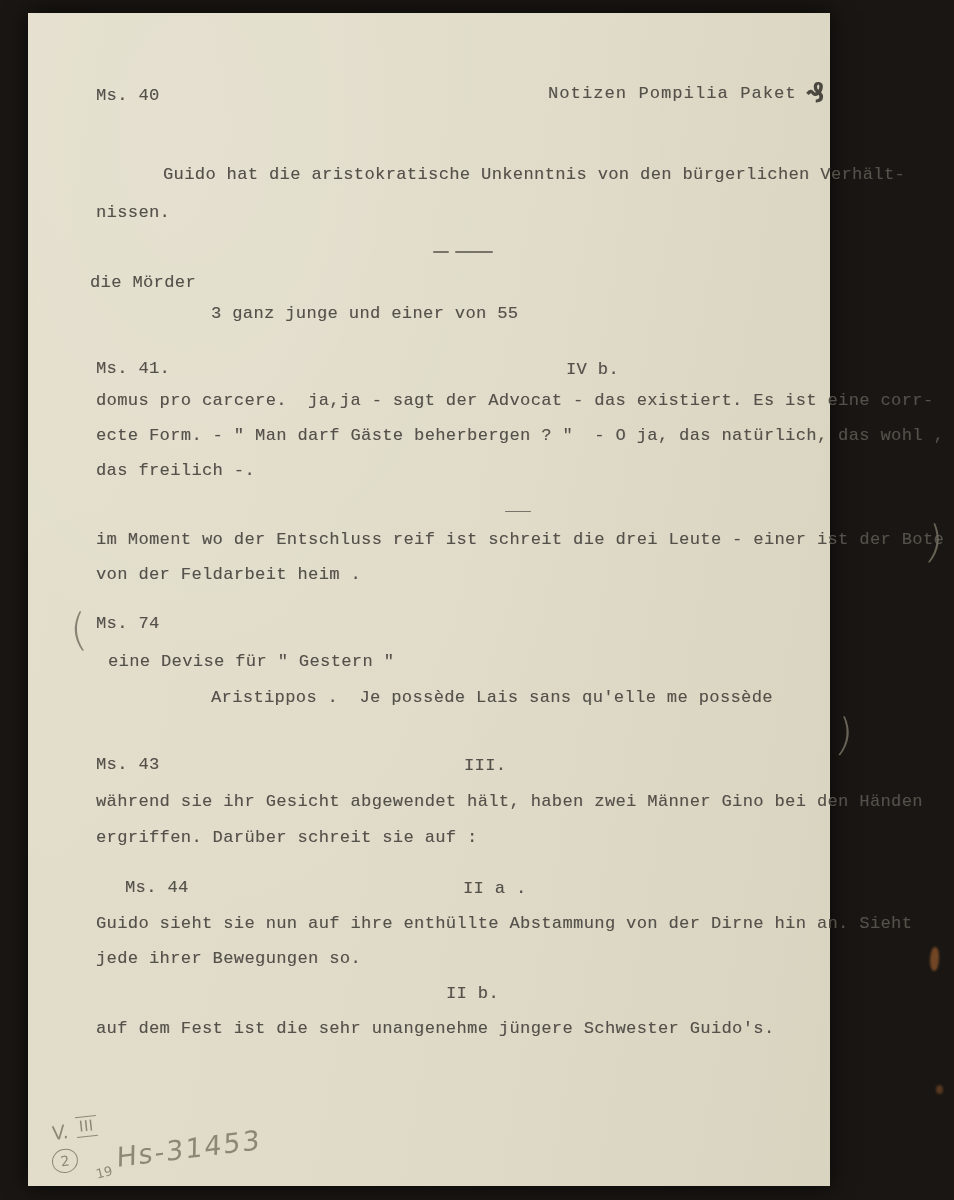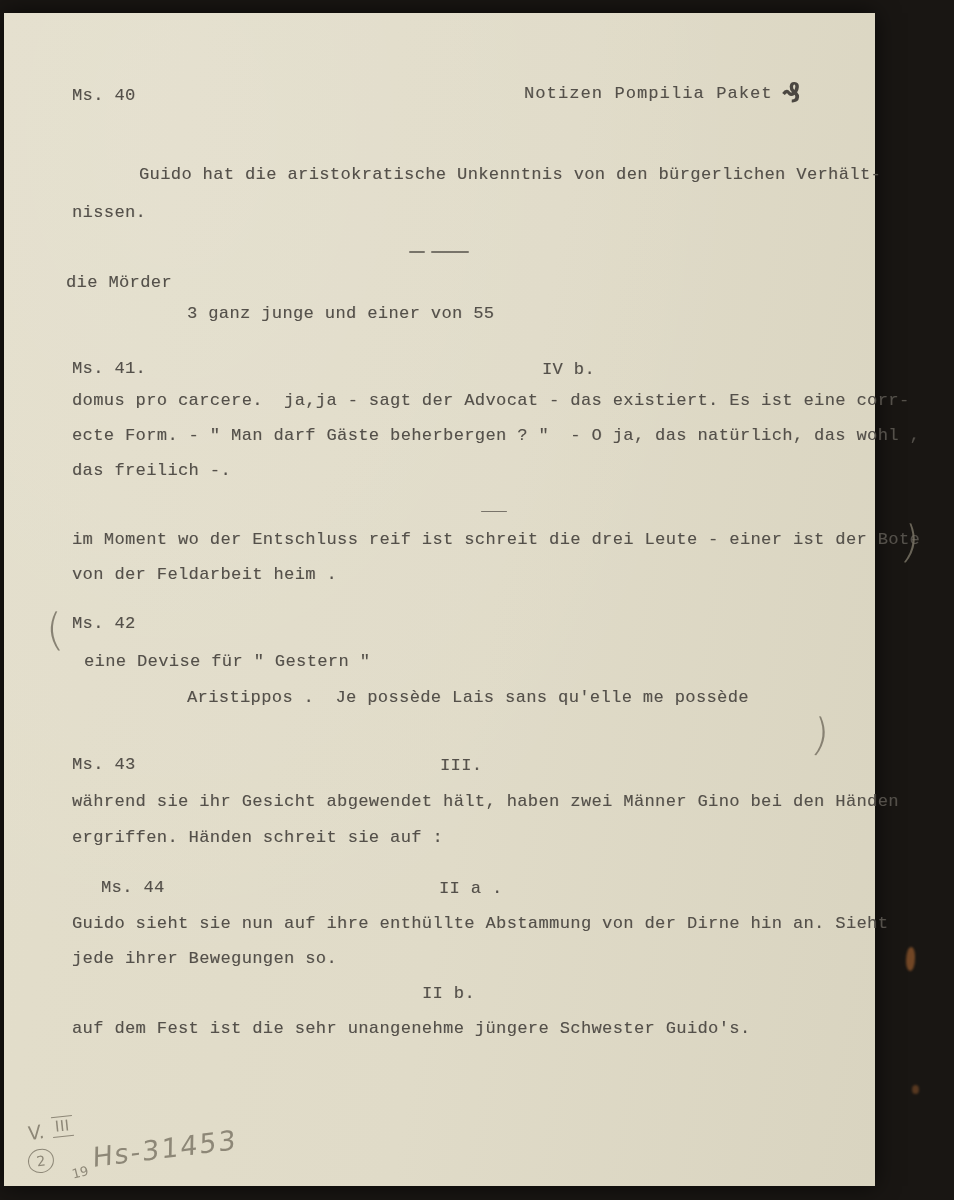--- a/index.html
+++ b/index.html
@@ -10,21 +10,21 @@
   }
   html,body{margin:0;padding:0;}
   body{
     width:954px;height:1200px;
     background:var(--bg);
     position:relative;
     overflow:hidden;
     font-family:"Liberation Mono","DejaVu Sans Mono",monospace;
   }
   .paper{
-    position:absolute;left:4px;top:13px;width:871px;height:1173px;
+    position:absolute;left:28px;top:13px;width:802px;height:1173px;
     background:
       radial-gradient(ellipse at 20% 10%, rgba(255,255,255,0.10), rgba(0,0,0,0) 60%),
       linear-gradient(100deg,#e3decb 0%,#e0dbc8 55%,#d9d4c0 100%);
     box-shadow:0 0 22px rgba(0,0,0,0.65);
   }
   .tline{
     position:absolute;
     font-size:17px;
     letter-spacing:0.4px;
     line-height:20px;
@@ -117,29 +117,29 @@
   <div class="tline" style="left:68px;top:413px;">ecte Form. - " Man darf Gäste beherbergen ? "  - O ja, das natürlich, das wohl ,</div>
   <div class="tline" style="left:68px;top:448px;">das freilich -.</div>
 
   <div class="dash" style="left:477px;top:498px;width:26px;border-top-width:1.6px;"></div>
 
   <div class="tline" style="left:68px;top:517px;">im Moment wo der Entschluss reif ist schreit die drei Leute - einer ist der Bote</div>
   <div class="tline" style="left:68px;top:552px;">von der Feldarbeit heim .</div>
   <div class="hand paren" style="left:898px;top:503px;transform:rotate(8deg);">)</div>
 
   <div class="hand paren" style="left:42px;top:591px;transform:rotate(-4deg);">(</div>
-  <div class="tline" style="left:68px;top:601px;">Ms. 42</div>
+  <div class="tline" style="left:68px;top:601px;">Ms. 74</div>
   <div class="tline" style="left:80px;top:639px;">eine Devise für " Gestern "</div>
   <div class="tline" style="left:183px;top:675px;">Aristippos .  Je possède Lais sans qu'elle me possède</div>
   <div class="hand paren" style="left:808px;top:696px;transform:rotate(7deg);">)</div>
 
   <div class="tline" style="left:68px;top:742px;text-align:right;">Ms. 43</div>
   <div class="tline" style="left:436px;top:743px;">III.</div>
   <div class="tline" style="left:68px;top:779px;">während sie ihr Gesicht abgewendet hält, haben zwei Männer Gino bei den Händen</div>
-  <div class="tline" style="left:68px;top:815px;">ergriffen. Händen schreit sie auf :</div>
+  <div class="tline" style="left:68px;top:815px;">ergriffen. Darüber schreit sie auf :</div>
 
   <div class="tline" style="left:68px;top:865px;margin-left:29px;">Ms. 44</div>
   <div class="tline" style="left:435px;top:866px;">II a .</div>
   <div class="tline" style="left:68px;top:901px;">Guido sieht sie nun auf ihre enthüllte Abstammung von der Dirne hin an. Sieht</div>
   <div class="tline" style="left:68px;top:936px;">jede ihrer Bewegungen so.</div>
   <div class="tline" style="left:418px;top:971px;">II b.</div>
   <div class="tline" style="left:68px;top:1006px;">auf dem Fest ist die sehr unangenehme jüngere Schwester Guido's.</div>
 
   <div class="hand pencil-small" style="left:24px;top:1108px;">V.</div>
   <div class="hand iii-mark" style="left:48px;top:1103px;">III</div>

